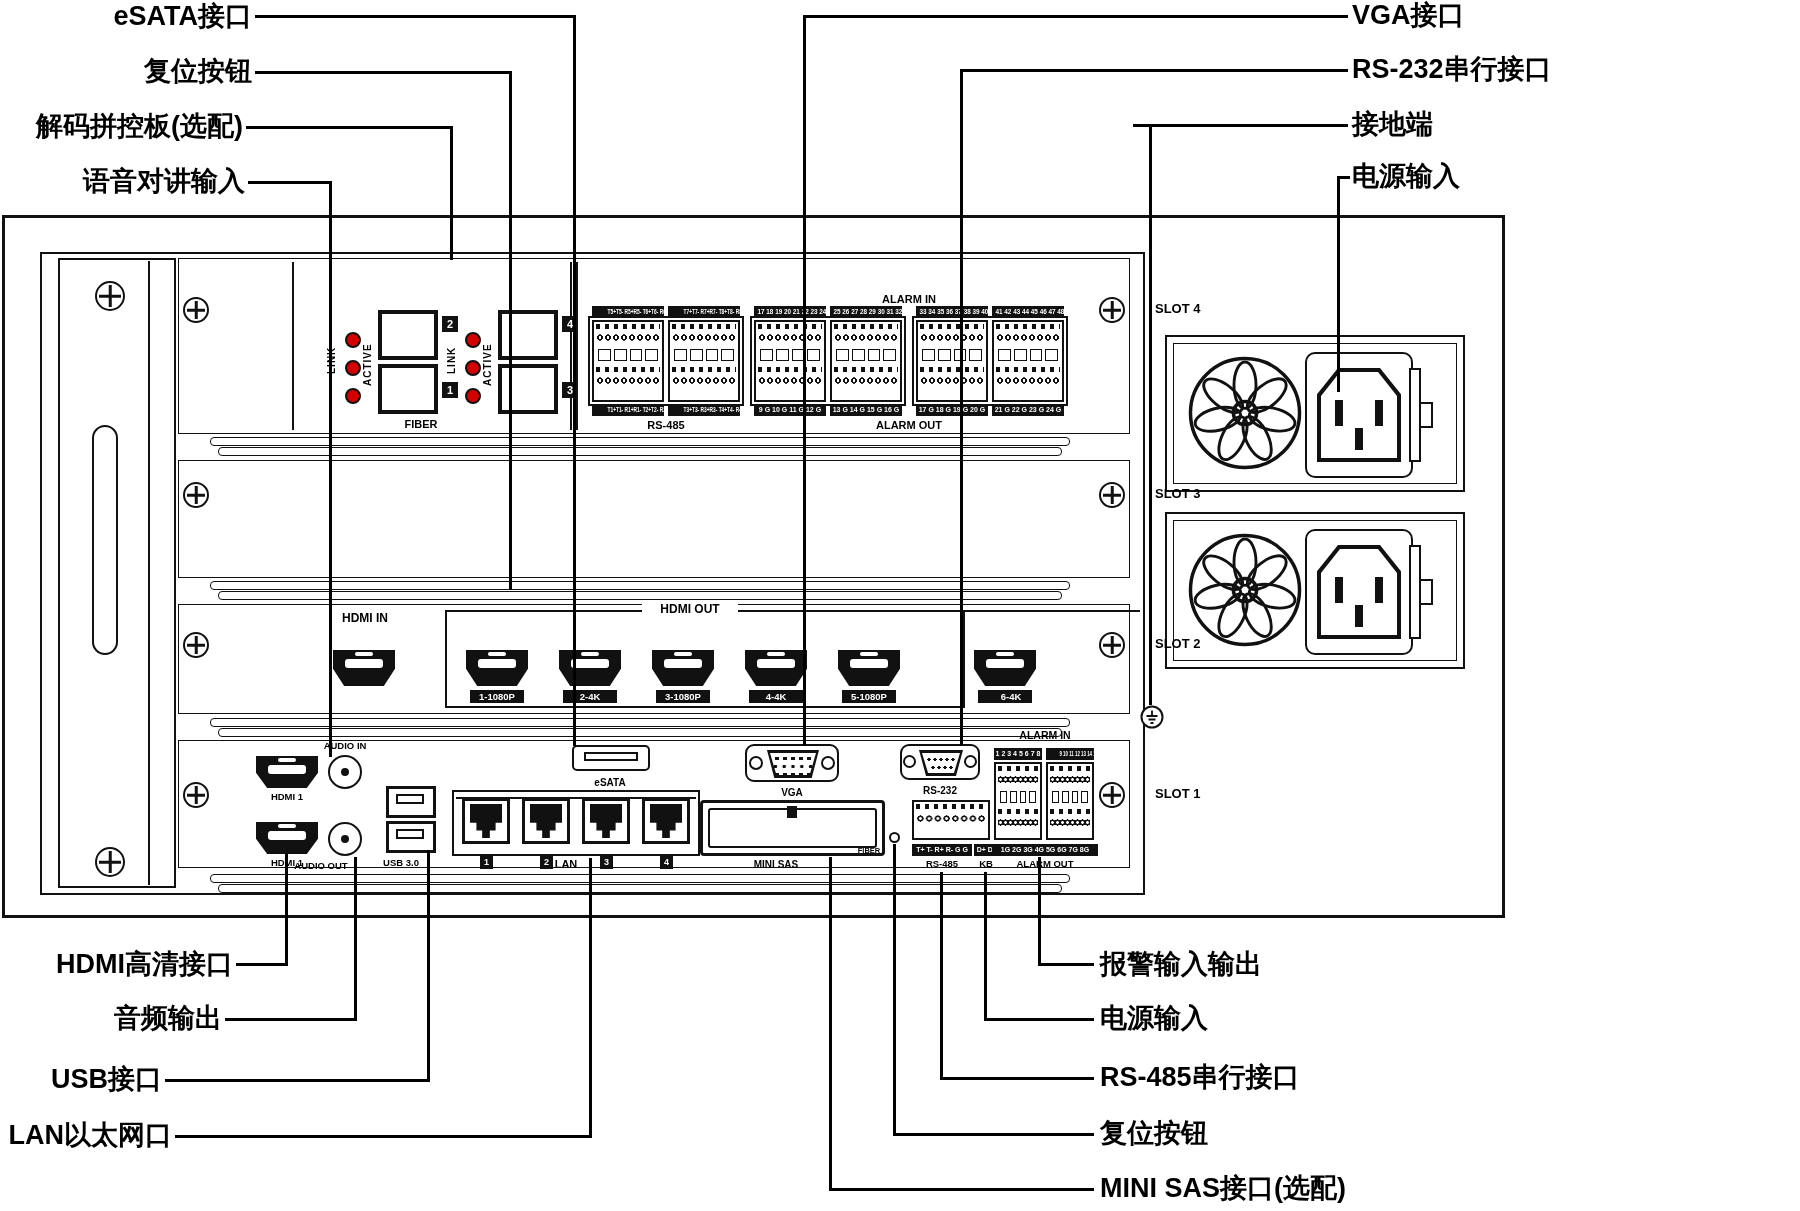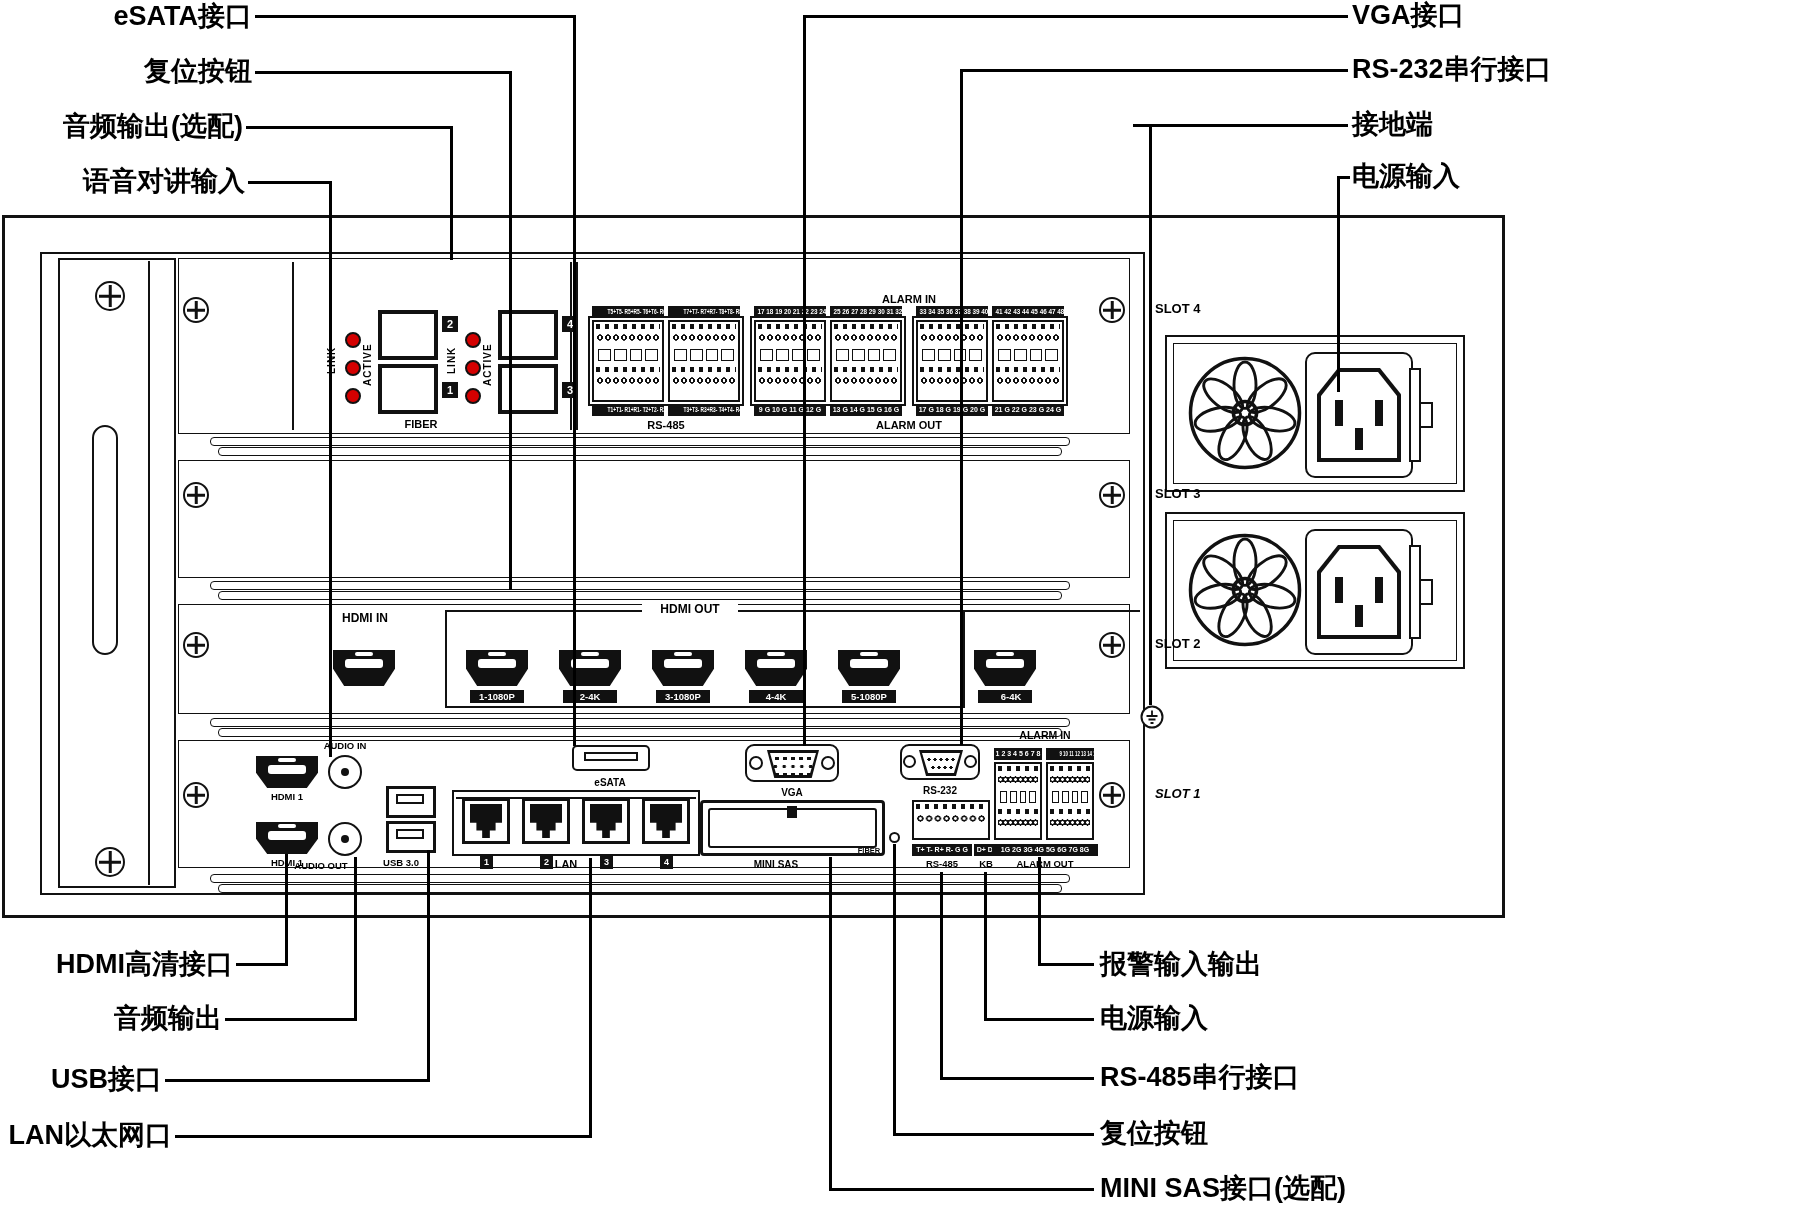--- a/index.html
+++ b/index.html
@@ -43,21 +43,21 @@
     <div class="screw" style="left: 1099px; top: 297px; width: 26px; height: 26px; z-index: 22;"></div>
     <div style="left: 1155px; top: 301px; width: 72px; height: 17.55px; font: 700 13px / 1.3 &quot;Liberation Sans&quot;, sans-serif; text-align: left; z-index: 30;"><span style="white-space: nowrap; display: inline-block;">SLOT 4</span></div>
     <div class="screw" style="left: 183px; top: 482px; width: 26px; height: 26px; z-index: 22;"></div>
     <div class="screw" style="left: 1099px; top: 482px; width: 26px; height: 26px; z-index: 22;"></div>
     <div style="left: 1155px; top: 486px; width: 72px; height: 17.55px; font: 700 13px / 1.3 &quot;Liberation Sans&quot;, sans-serif; text-align: left; z-index: 30;"><span style="white-space: nowrap; display: inline-block;">SLOT 3</span></div>
     <div class="screw" style="left: 183px; top: 632px; width: 26px; height: 26px; z-index: 22;"></div>
     <div class="screw" style="left: 1099px; top: 632px; width: 26px; height: 26px; z-index: 22;"></div>
     <div style="left: 1155px; top: 636px; width: 72px; height: 17.55px; font: 700 13px / 1.3 &quot;Liberation Sans&quot;, sans-serif; text-align: left; z-index: 30;"><span style="white-space: nowrap; display: inline-block;">SLOT 2</span></div>
     <div class="screw" style="left: 183px; top: 782px; width: 26px; height: 26px; z-index: 22;"></div>
     <div class="screw" style="left: 1099px; top: 782px; width: 26px; height: 26px; z-index: 22;"></div>
-    <div style="left: 1155px; top: 786px; width: 72px; height: 17.55px; font: 700 13px / 1.3 &quot;Liberation Sans&quot;, sans-serif; text-align: left; z-index: 30;"><span style="white-space: nowrap; display: inline-block; font-style: italic;">SLOT 1</span></div>
+    <div style="left: 1155px; top: 786px; width: 72px; height: 17.55px; font: 700 13px / 1.3 &quot;Liberation Sans&quot;, sans-serif; text-align: left; z-index: 30;"><span style="white-space: nowrap; display: inline-block;">SLOT 1</span></div>
     <div style="left: 292px; top: 262px; width: 2px; height: 168px; background: rgb(17, 17, 17);"></div>
     <div style="left: 570px; top: 262px; width: 2px; height: 168px; background: rgb(17, 17, 17);"></div>
     <div style="left: 576px; top: 262px; width: 2px; height: 168px; background: rgb(17, 17, 17);"></div>
     <div class="vtext" style="left: 327px; top: 318px; width: 14px; height: 56px; z-index: 25;">LINK</div>
     <div class="vtext" style="left: 363px; top: 322px; width: 14px; height: 64px; z-index: 25;">ACTIVE</div>
     <div style="left: 345px; top: 332px; width: 16px; height: 16px; background: rgb(212, 0, 0); border: 2px solid rgb(17, 17, 17); border-radius: 50%; z-index: 25;"></div>
     <div style="left: 345px; top: 360px; width: 16px; height: 16px; background: rgb(212, 0, 0); border: 2px solid rgb(17, 17, 17); border-radius: 50%; z-index: 25;"></div>
     <div style="left: 345px; top: 388px; width: 16px; height: 16px; background: rgb(212, 0, 0); border: 2px solid rgb(17, 17, 17); border-radius: 50%; z-index: 25;"></div>
     <div style="left: 378px; top: 310px; width: 60px; height: 50px; border: 4px solid rgb(17, 17, 17); background: rgb(255, 255, 255);"></div>
     <div style="left: 378px; top: 364px; width: 60px; height: 50px; border: 4px solid rgb(17, 17, 17); background: rgb(255, 255, 255);"></div>
@@ -323,21 +323,21 @@
     <div style="left: 1375px; top: 577px; width: 8px; height: 26px; background: rgb(17, 17, 17); z-index: 23;"></div>
     <div style="left: 1355px; top: 605px; width: 8px; height: 22px; background: rgb(17, 17, 17); z-index: 23;"></div>
     <div style="left: 1409px; top: 545px; width: 12px; height: 94px; border: 2px solid rgb(17, 17, 17); background: rgb(255, 255, 255);"></div>
     <div style="left: 1419px; top: 579px; width: 14px; height: 26px; border: 2px solid rgb(17, 17, 17); background: rgb(255, 255, 255);"></div>
     <div style="left: 1140px; top: 705px; width: 24px; height: 24px; z-index: 22;"><svg width="24" height="24" viewBox="0 0 24 24">
         <circle cx="12" cy="12" r="10.5" fill="#fff" stroke="#111" stroke-width="2"></circle>
         <path d="M12 5.5v5.5 M6.5 11h11 M8.5 14.5h7 M10.5 18h3" stroke="#111" stroke-width="1.8" fill="none"></path>
       </svg></div>
     <div style="top: 2px; right: 1548px; font: 600 27px / 1.1 &quot;Liberation Sans&quot;, sans-serif; white-space: nowrap; z-index: 40;">eSATA接口</div>
     <div style="top: 57px; right: 1548px; font: 600 27px / 1.1 &quot;Liberation Sans&quot;, sans-serif; white-space: nowrap; z-index: 40;">复位按钮</div>
-    <div style="top: 112px; right: 1557px; font: 600 27px / 1.1 &quot;Liberation Sans&quot;, sans-serif; white-space: nowrap; z-index: 40;">音频输出(选配)</div>
+    <div style="top: 112px; right: 1557px; font: 600 27px / 1.1 &quot;Liberation Sans&quot;, sans-serif; white-space: nowrap; z-index: 40;">解码拼控板(选配)</div>
     <div style="top: 167px; right: 1555px; font: 600 27px / 1.1 &quot;Liberation Sans&quot;, sans-serif; white-space: nowrap; z-index: 40;">语音对讲输入</div>
     <div style="top: 1px; left: 1352px; font: 600 27px / 1.1 &quot;Liberation Sans&quot;, sans-serif; white-space: nowrap; z-index: 40;">VGA接口</div>
     <div style="top: 55px; left: 1352px; font: 600 27px / 1.1 &quot;Liberation Sans&quot;, sans-serif; white-space: nowrap; z-index: 40;">RS-232串行接口</div>
     <div style="top: 110px; left: 1352px; font: 600 27px / 1.1 &quot;Liberation Sans&quot;, sans-serif; white-space: nowrap; z-index: 40;">接地端</div>
     <div style="top: 162px; left: 1352px; font: 600 27px / 1.1 &quot;Liberation Sans&quot;, sans-serif; white-space: nowrap; z-index: 40;">电源输入</div>
     <div style="top: 950px; right: 1567px; font: 600 27px / 1.1 &quot;Liberation Sans&quot;, sans-serif; white-space: nowrap; z-index: 40;">HDMI高清接口</div>
     <div style="top: 1004px; right: 1578px; font: 600 27px / 1.1 &quot;Liberation Sans&quot;, sans-serif; white-space: nowrap; z-index: 40;">音频输出</div>
     <div style="top: 1065px; right: 1638px; font: 600 27px / 1.1 &quot;Liberation Sans&quot;, sans-serif; white-space: nowrap; z-index: 40;">USB接口</div>
     <div style="top: 1121px; right: 1628px; font: 600 27px / 1.1 &quot;Liberation Sans&quot;, sans-serif; white-space: nowrap; z-index: 40;">LAN以太网口</div>
     <div style="top: 950px; left: 1100px; font: 600 27px / 1.1 &quot;Liberation Sans&quot;, sans-serif; white-space: nowrap; z-index: 40;">报警输入输出</div>

